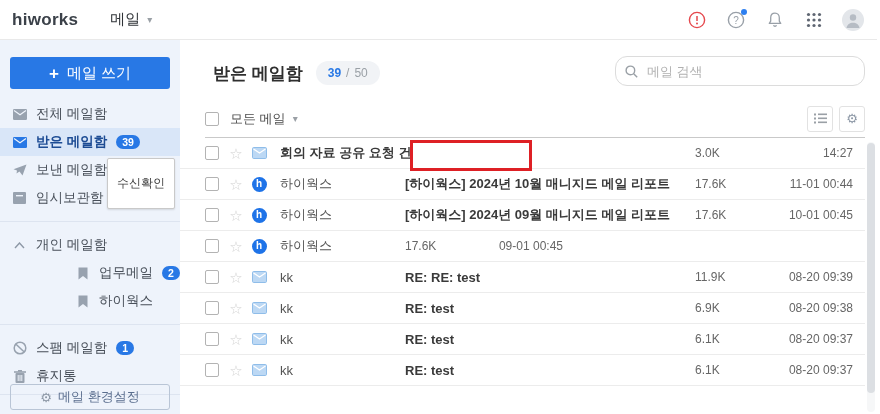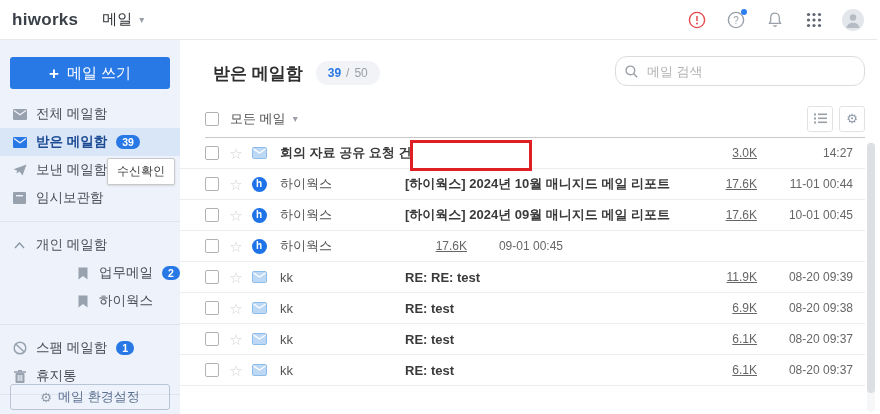--- a/index.html
+++ b/index.html
@@ -4,21 +4,21 @@
 <style>
   * { box-sizing: border-box; }
   html,body { margin:0; padding:0; }
   body { font-family:"Liberation Sans","DejaVu Sans",sans-serif; background:#fff; }
   .page { position:relative; width:877px; height:414px; background:#e5e5e5; overflow:hidden; }
 
   
   .topbar { position:absolute; top:0; left:0; right:0; height:40px; background:#fff;
             border-bottom:1px solid #e9e9e9; display:flex; align-items:center; z-index:3; }
   .logo { font-weight:bold; font-size:17px; color:#3b4149; margin-left:12px; letter-spacing:.3px; cursor:pointer; }
-  .service { margin-left:24px; font-size:15px; color:#2f3337; display:flex; align-items:center; gap:7px; cursor:pointer; }
+  .service { margin-left:32px; font-size:15px; color:#2f3337; display:flex; align-items:center; gap:7px; cursor:pointer; }
   .caret { color:#9aa0a6; font-size:10px; line-height:1; }
   .top-icons { margin-left:auto; display:flex; align-items:center; gap:17px; margin-right:13px; }
   .tico { position:relative; width:22px; height:22px; display:flex; align-items:center; justify-content:center; cursor:pointer; }
   .blue-dot { position:absolute; top:0; right:0; width:6px; height:6px; border-radius:50%; background:#2d7ff0; }
   .avatar-circle { width:22px; height:22px; border-radius:50%; background:#e3e6ea; display:flex; align-items:center; justify-content:center; overflow:hidden; }
 
   
   .sidebar { position:absolute; top:40px; left:0; width:180px; bottom:0; background:#eef3fb; z-index:2; }
   .compose { margin:17px 10px 11px; height:32px; background:#2878e5; color:#fff; border-radius:3px;
              display:flex; align-items:center; justify-content:center; font-size:15px; gap:8px; cursor:pointer; }
@@ -27,21 +27,21 @@
                color:#49505a; position:relative; gap:9px; cursor:pointer; }
   .menu-item .lbl { white-space:nowrap; }
   .menu-item.selected { background:#d9e6f8; color:#1d4c94; font-weight:bold; }
   .sico { width:15px; height:15px; display:flex; align-items:center; justify-content:center; flex:none; }
   .badge { background:#2878e5; color:#fff; font-size:10.5px; border-radius:9px; padding:2px 6px;
            line-height:1; font-weight:bold; }
   .sub { padding-left:31px;margin-left:44px; }
   .sb-divider { height:1px; background:#dde4f0; margin:9px 0; }
   .sb-divider.tight { margin:4px 0 0; }
   .receipt-btn { position:absolute; right:5px; top:2px; background:#fff; border:1px solid #c9c9c9;
-                 border-radius:2px; font-size:12px; color:#3c3c3c; padding:4px 9px; font-weight:normal;
+                 border-radius:2px; font-size:12px; color:#3c3c3c; padding:16px 9px; font-weight:normal;
                  box-shadow:0 1px 2px rgba(0,0,0,.12); cursor:pointer; white-space:nowrap; z-index:4; }
   .settings-btn { position:absolute; left:10px; right:10px; bottom:4px; height:26px; border:1px solid #b9c5d6;
                   border-radius:3px; color:#5a6e8e; font-size:13px; display:flex; align-items:center;
                   justify-content:center; gap:6px; cursor:pointer; background:transparent; }
   .gear-glyph { font-size:13px; color:#8d98a6; line-height:1; }
 
   
   .main { position:absolute; top:40px; left:180px; right:0; bottom:0; background:#fff; }
   .title-row { position:absolute; top:18px; left:33px; height:30px; display:flex; align-items:center; }
   .page-title { font-size:17px; font-weight:bold; color:#2f2f2f; }
@@ -67,21 +67,21 @@
   .rows { position:absolute; top:98px; left:0; right:12px; }
   .row { height:31px; display:flex; align-items:center; padding-left:25px; padding-right:12px;
          border-bottom:1px solid #ececec; gap:0; }
   .row .checkbox { margin-right:9px; }
   .star { width:16px; color:#d3d3d3; font-size:15px; line-height:1; margin-right:7px; text-align:center; cursor:pointer; }
   .av { width:16px; height:16px; margin-right:13px; display:flex; align-items:center; justify-content:center; flex:none; }
   .h-avatar { width:15px; height:15px; border-radius:50%; background:#1e73e8; color:#fff; font-size:10px;
               font-weight:bold; display:flex; align-items:center; justify-content:center; line-height:1; }
   .sender { width:125px; font-size:13px; color:#555; flex:none; overflow:hidden; white-space:nowrap; }
   .subject { flex:1; font-size:13px; font-weight:bold; color:#3a3a3a; overflow:hidden; white-space:nowrap; cursor:pointer; }
-  .size { width:62px; text-align:right; font-size:12px; color:#666; flex:none;text-decoration:underline; }
+  .size { width:62px; font-size:12px; color:#666; flex:none; }
   .date { width:96px; text-align:right; font-size:12px; color:#666; flex:none; }
 
   .annotation { position:absolute; left:410px; top:140px; width:122px; height:31px;
                 border:3px solid #de2025; z-index:5; pointer-events:none; }
 
   .scrollbar { position:absolute; right:2px; top:142px; bottom:2px; width:8px; background:#f6f7f8;
                border-radius:4px; z-index:4; }
   .scroll-thumb { position:absolute; top:1px; left:0; width:8px; height:250px; background:#dcdfe3;
                   border-radius:4px; cursor:pointer; }
 

